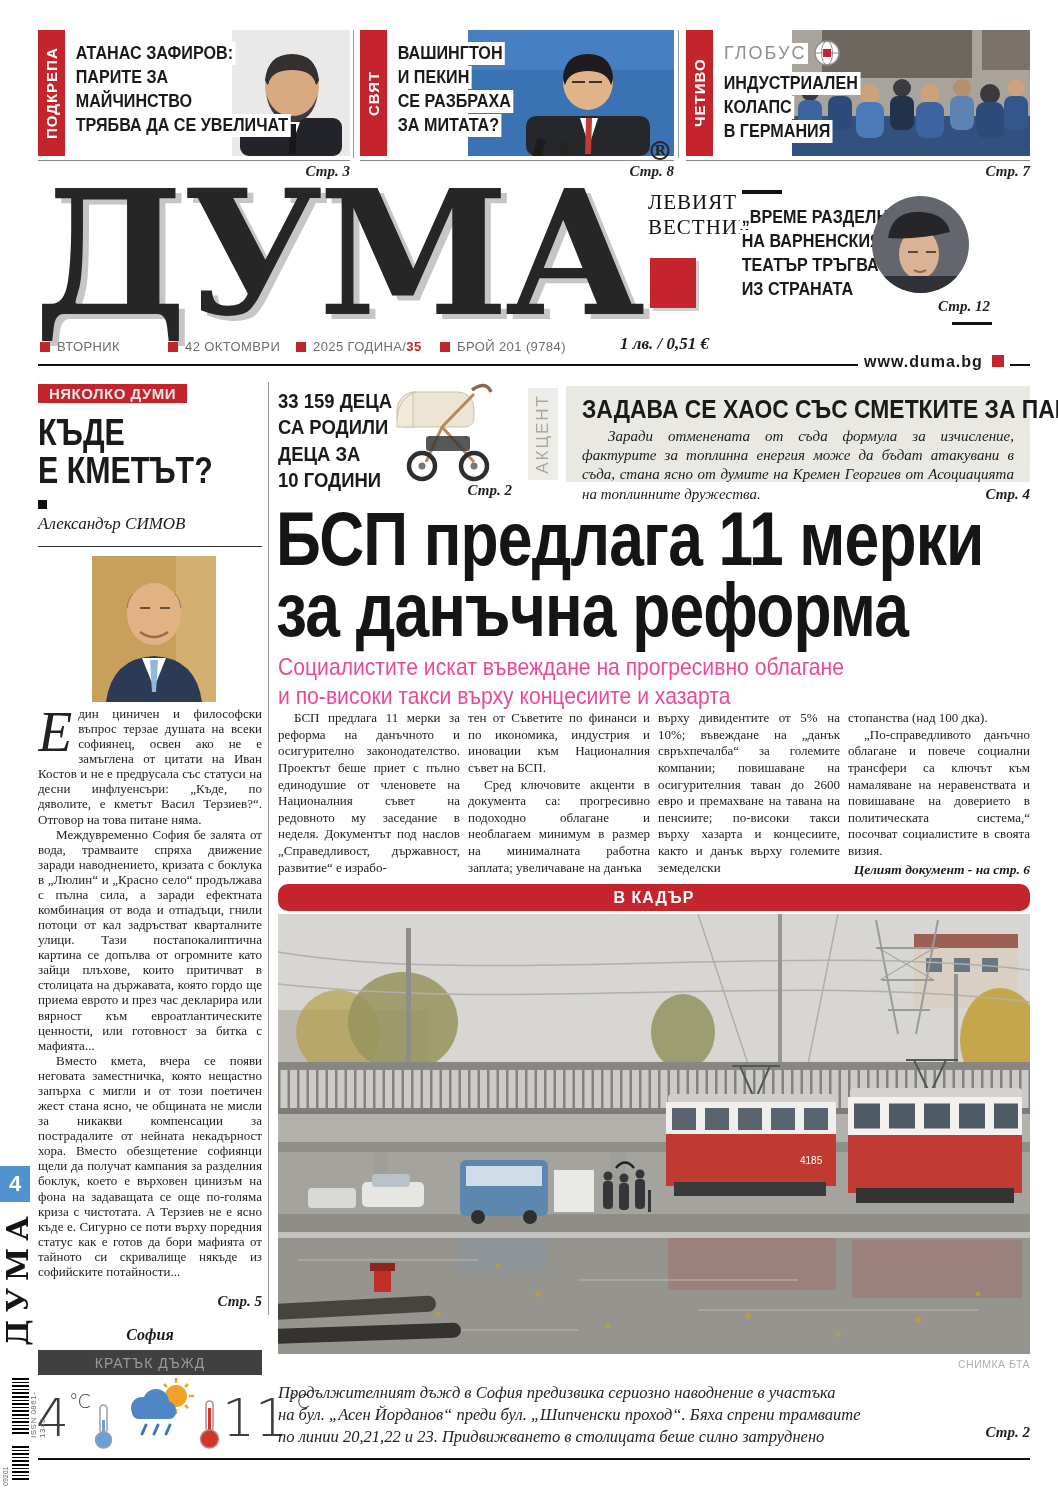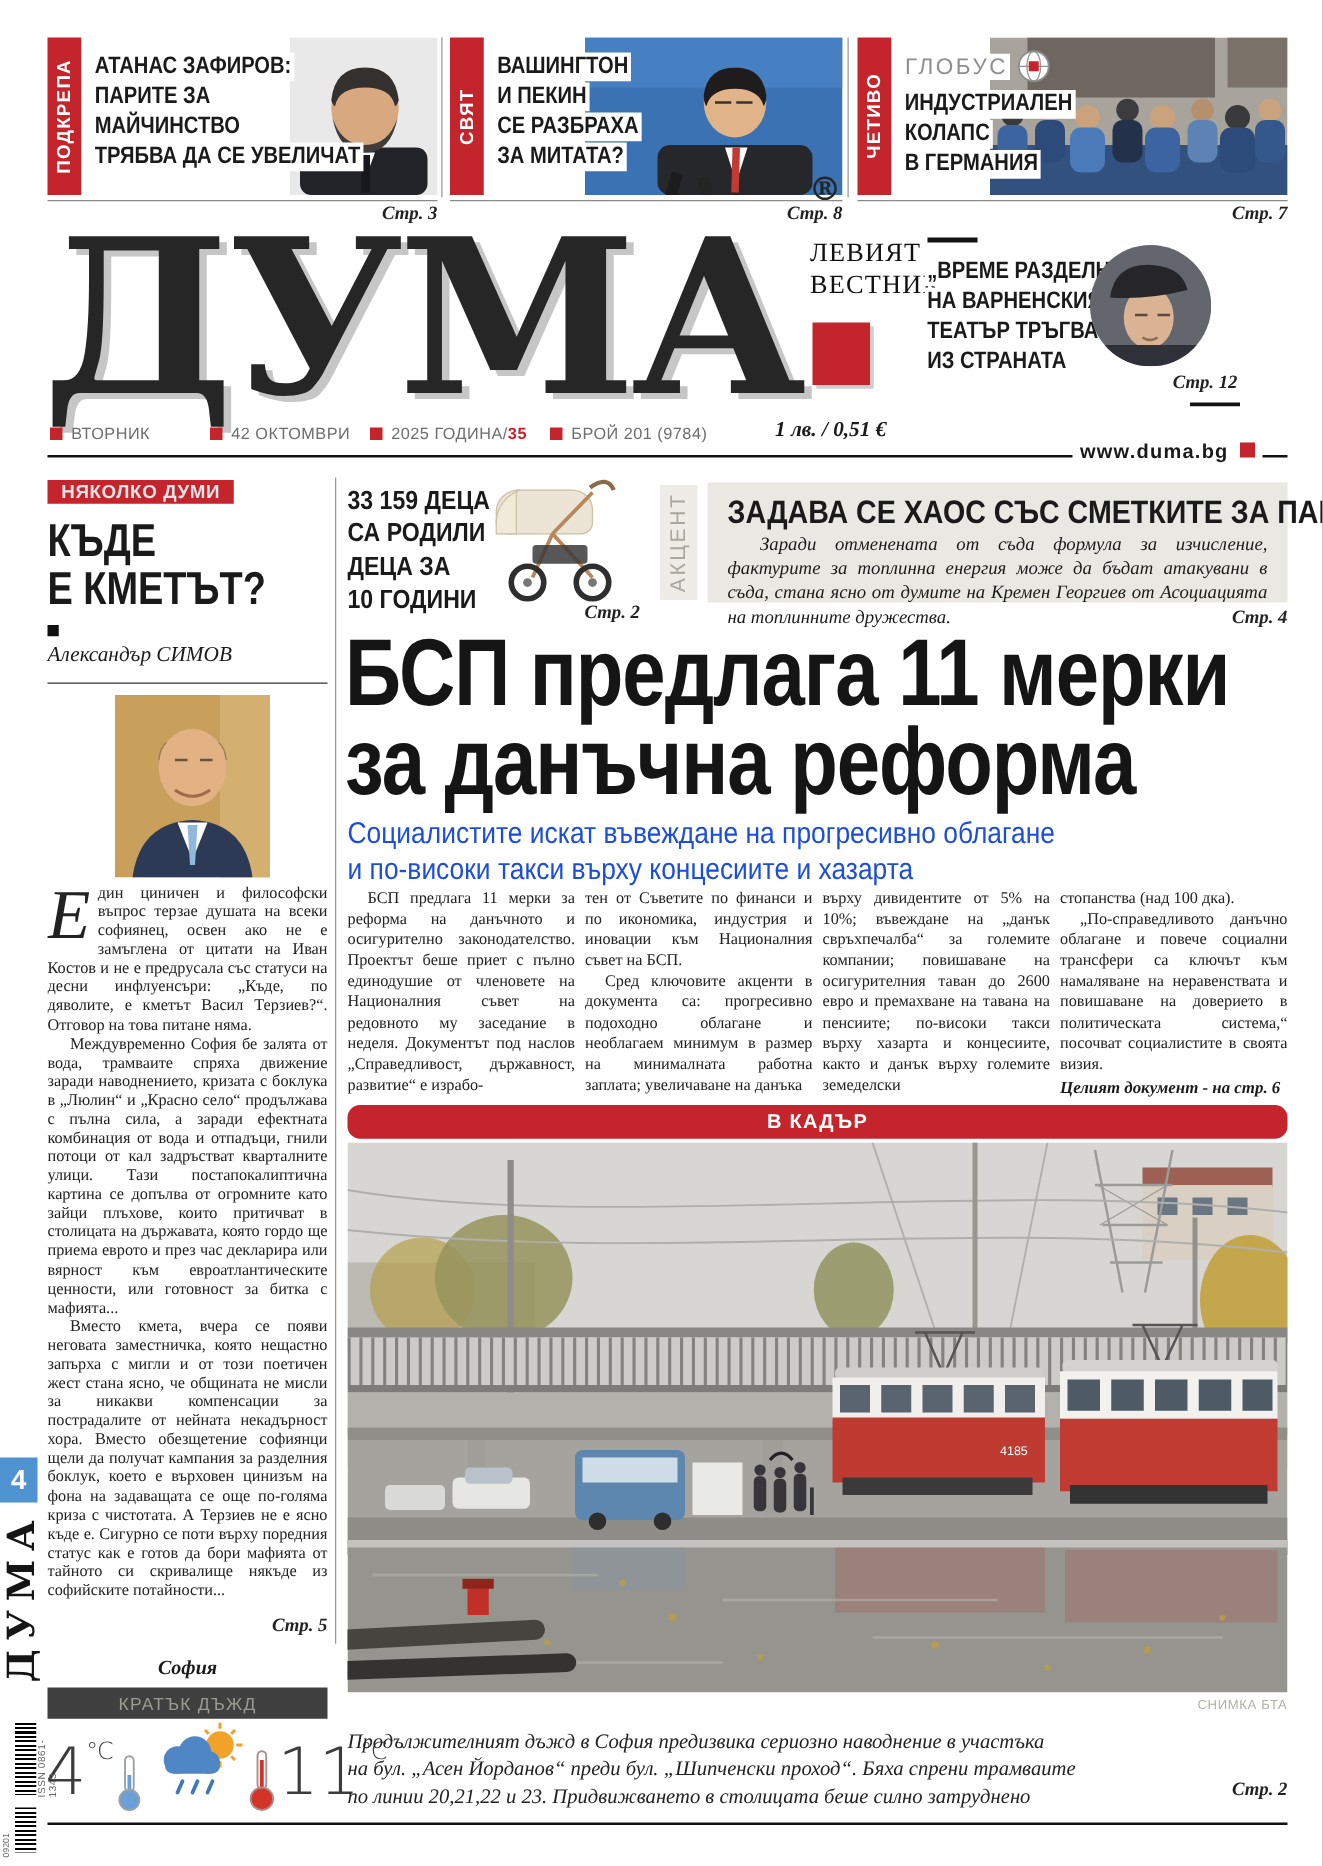--- a/index.html
+++ b/index.html
@@ -32,21 +32,21 @@
   
   .op-p{margin:0;text-align:justify;font-family:"Liberation Serif",serif;font-size:13px;line-height:1.16;color:#222;}
   .op-p.ind{text-indent:18px;}
   .dropcap{float:left;font-family:"Liberation Serif",serif;font-style:italic;font-size:56px;line-height:.82;
       padding:4px 6px 0 0;font-weight:normal;}
   
   .bodycols{display:flex;gap:8px;}
   .bodycols .bc{flex:1;}
   .bc p{margin:0;text-align:justify;font-family:"Liberation Serif",serif;font-size:13px;line-height:1.28;color:#222;}
   .bc p.ind{text-indent:16px;}
-  .endnote{font-family:"Liberation Serif",serif;font-style:italic;font-weight:bold;font-size:13.5px;margin-top:2px;}
+  .endnote{font-family:"Liberation Serif",serif;font-style:italic;font-weight:bold;font-size:13.5px;text-align:right;margin-top:2px;}
   .kadar-bar{position:absolute;left:278px;top:884px;width:752px;height:27px;background:#c4242b;color:#fff;
       display:flex;align-items:center;justify-content:center;font-weight:bold;font-size:16px;letter-spacing:1px;border-radius:10px;}
   .capline{font-family:"Liberation Serif",serif;font-style:italic;font-size:16.5px;line-height:1.33;color:#222;}
   
   .temp{font-family:"DejaVu Sans","Liberation Sans",sans-serif;font-weight:200;font-size:52px;color:#3c3c3c;line-height:1;}
   .temp .unit{font-size:19px;vertical-align:28px;font-weight:200;letter-spacing:-1px;}
   .condbar{position:absolute;left:38px;top:1350px;width:224px;height:25px;background:#404040;color:#9b9b93;
       display:flex;align-items:center;justify-content:center;font-size:14px;letter-spacing:1px;}
   
   .vtext{writing-mode:vertical-rl;transform:rotate(180deg);}
@@ -280,21 +280,21 @@
   <div class="abs" style="left:566px;top:386px;width:464px;height:96px;background:#e9e8e2;">
     <div style="padding:8px 16px 2px;font-weight:bold;font-size:26px;"><span class="cond88">ЗАДАВА СЕ ХАОС СЪС СМЕТКИТЕ ЗА ПАРНО</span></div>
     <div class="serif it" style="padding:0 16px;font-size:15px;line-height:1.28;text-align:justify;text-indent:26px;">Заради отменената от съда формула за изчисление, фактурите за топлинна енергия може да бъдат атакувани в съда, стана ясно от думите на Кремен Георгиев от Асоциацията на топлинните дружества.</div>
   </div>
   <div class="abs pageref" style="left:930px;top:486px;width:100px;">Стр. 4</div>
 
   <div class="abs" style="left:276px;top:504px;font-weight:bold;font-size:76px;line-height:.93;letter-spacing:-1px;color:#151515;">
     <div><span class="cond">БСП предлага 11 мерки</span></div>
     <div><span class="cond">за данъчна реформа</span></div>
   </div>
-  <div class="abs" style="left:278px;top:652px;font-size:24px;line-height:1.22;color:#1d4ed8;">
+  <div class="abs" style="left:278px;top:652px;font-size:24px;line-height:1.22;color:#ec4899;">
     <div><span class="cond88">Социалистите искат въвеждане на прогресивно облагане</span></div>
     <div><span class="cond88">и по-високи такси върху концесиите и хазарта</span></div>
   </div>
 
   <div class="abs bodycols" style="left:278px;top:710px;width:752px;height:172px;overflow:hidden;">
     <div class="bc">
       <p class="ind">БСП предлага 11 мерки за реформа на данъчното и осигурително законодателство. Проектът беше приет с пълно единодушие от членовете на Националния съвет на редовното му заседание в неделя. Документът под наслов „Справедливост, държавност, развитие“ е израбо-</p>
     </div>
     <div class="bc">
       <p>тен от Съветите по финанси и по икономика, индустрия и иновации към Националния съвет на БСП.</p>

